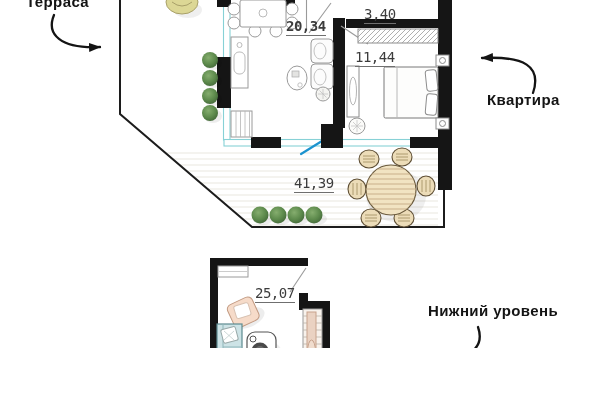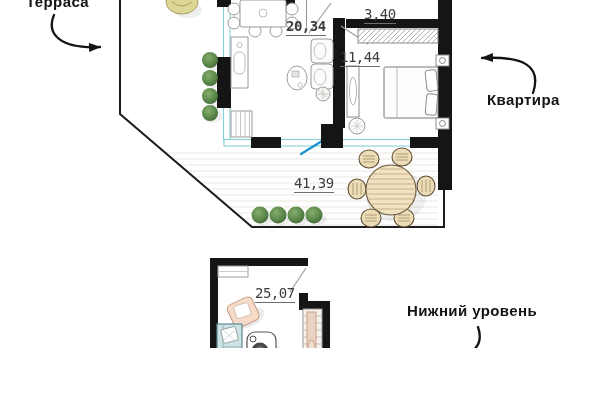--- a/index.html
+++ b/index.html
@@ -235,21 +235,21 @@
 
   <g fill="none" stroke="#141414" stroke-width="2.3" stroke-linecap="round">
     <path d="M54,15 C46,34 60,49 100,47" marker-end="url(#ah)"></path>
     <path d="M533,93 C542,66 524,56 482,58" marker-end="url(#ah)"></path>
     <path d="M478,327 C487,353 462,367 386,361" marker-end="url(#ah)"></path>
   </g>
 </svg>
 
 <div class="annot" style="left:26px;top:-7px;">Терраса</div>
 <div class="annot" style="left:487px;top:91px;">Квартира</div>
-<div class="annot" style="left:407px;top:302px;">Нижний уровень</div>
+<div class="annot" style="left:428px;top:302px;">Нижний уровень</div>
 
 <div class="area-label" style="left:286px;top:18px;font-weight:bold;">20,34</div>
 <div class="area-label" style="left:364px;top:6px;">3,40</div>
-<div class="area-label" style="left:340px;top:49px;text-align:right;">11,44</div>
+<div class="area-label" style="left:355px;top:49px;text-align:right;">11,44</div>
 <div class="area-label" style="left:294px;top:175px;">41,39</div>
 <div class="area-label" style="left:255px;top:285px;">25,07</div>
 
 </div>
 
 </body></html>

